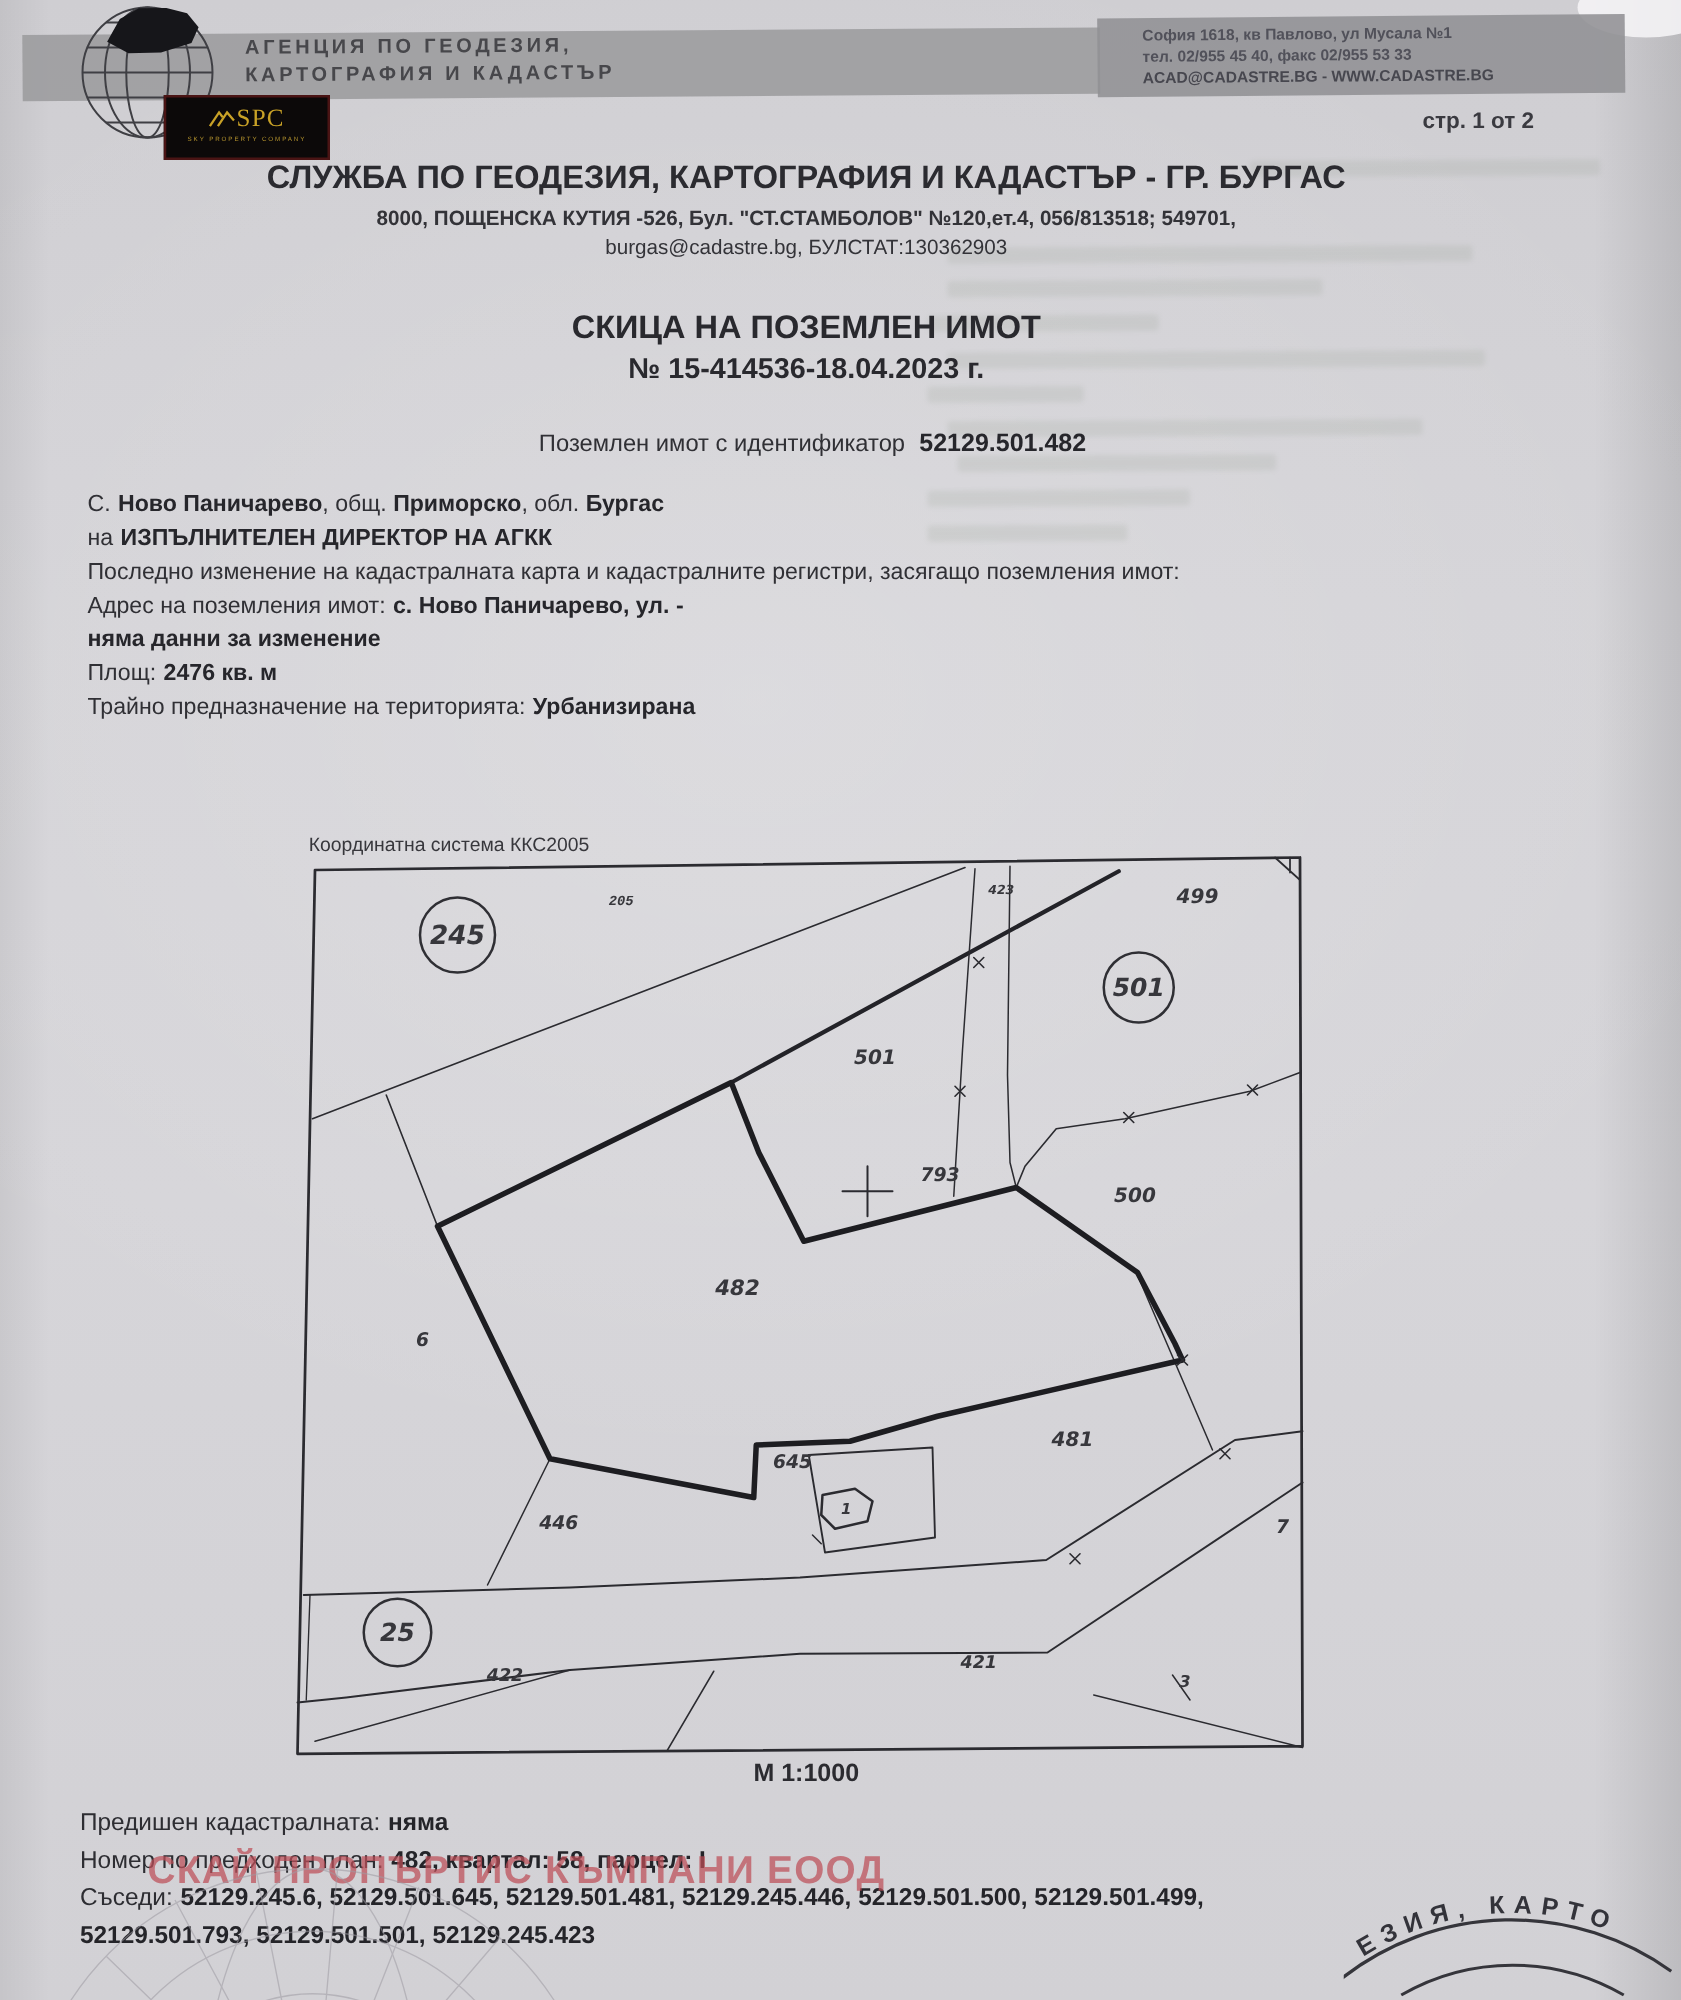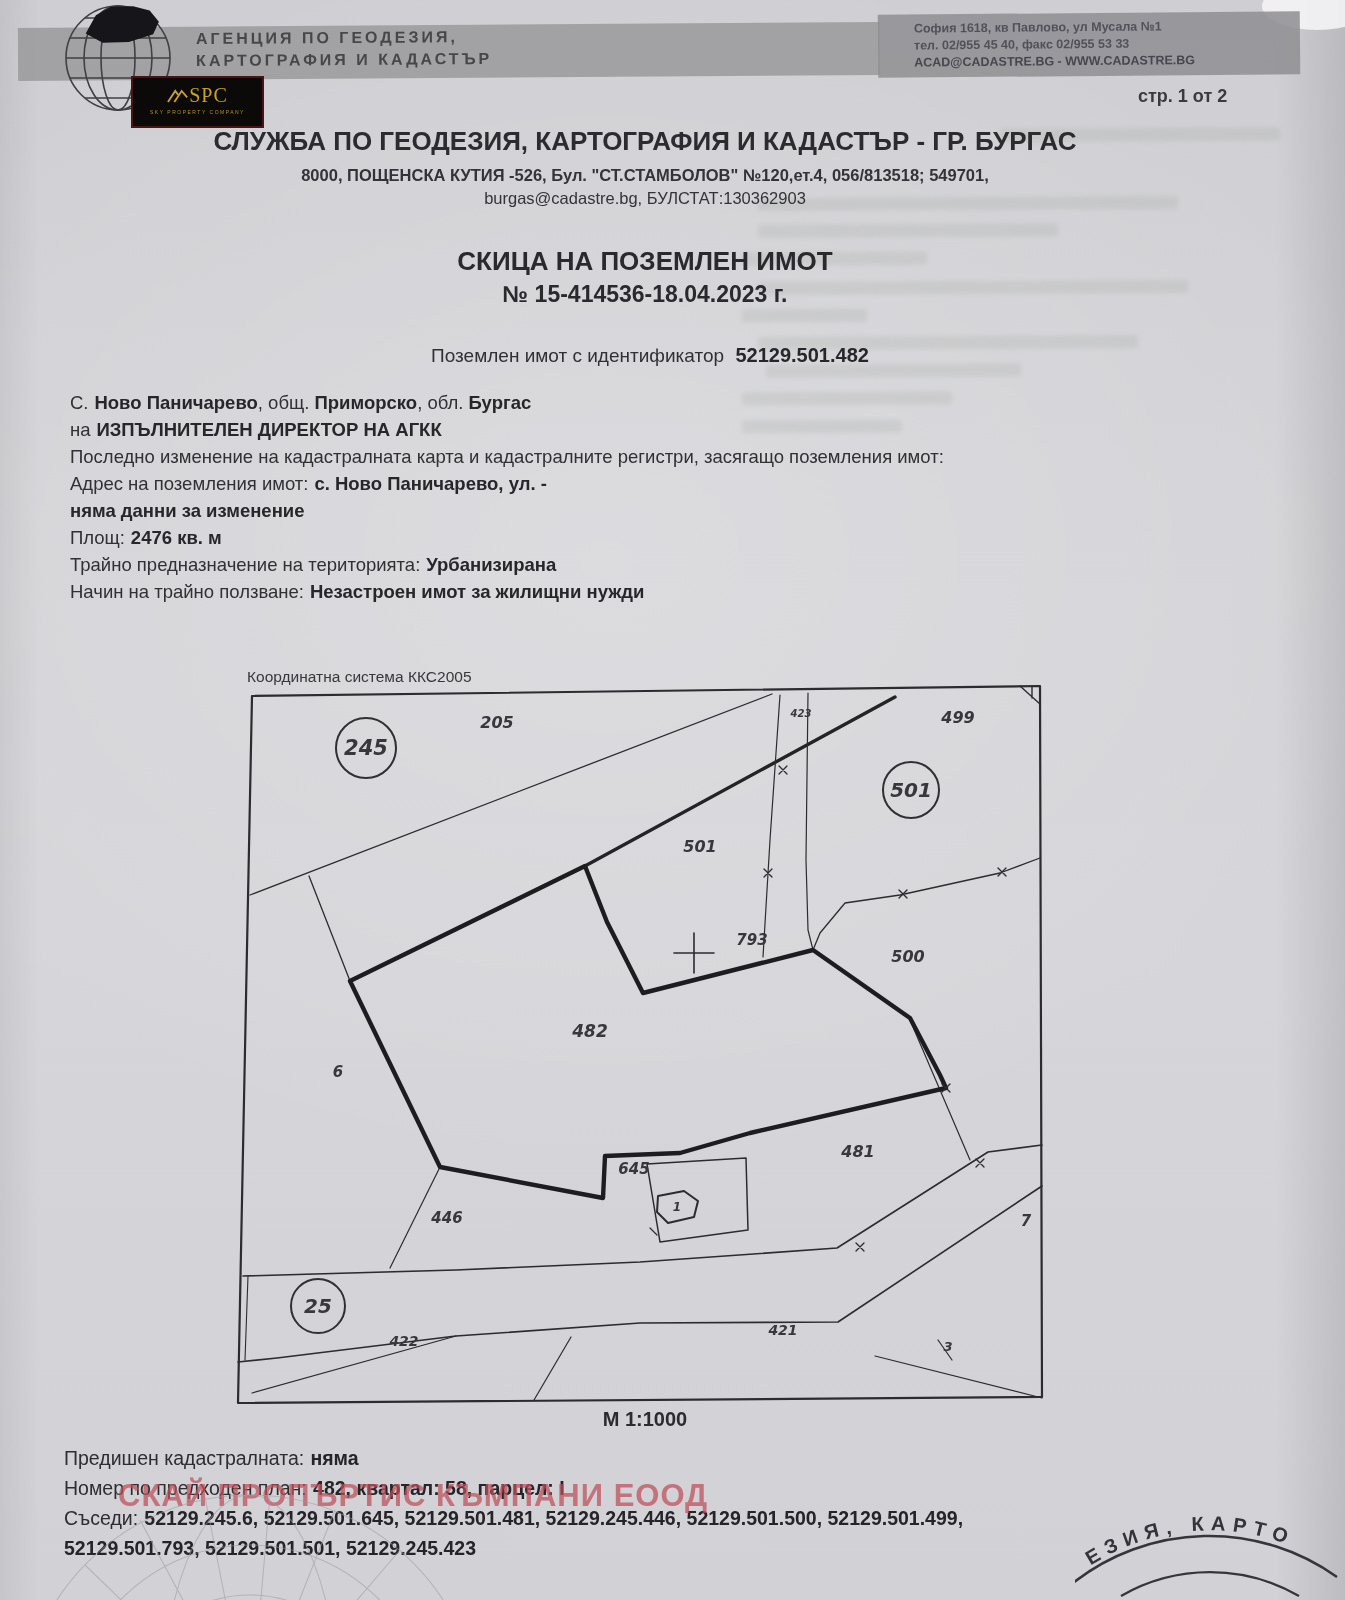--- a/index.html
+++ b/index.html
@@ -140,23 +140,20 @@
     <div>
       <span class="lbl">Адрес на поземления имот:</span><b>с. Ново Паничарево, ул. -</b>
     </div>
     <div><b>няма данни за изменение</b></div>
     <div>
       <span class="lbl">Площ:</span><b>2476 кв. м</b>
     </div>
     <div>
       <span class="lbl">Трайно предназначение на територията:</span><b>Урбанизирана</b>
     </div>
-    <div>
-      <span class="lbl">Начин на трайно ползване:</span><b>Незастроен имот за жилищни нужди</b>
-    </div>
   </div>
 
   <div class="abs coord-label">Координатна система ККС2005</div>
 
   <svg class="abs map-svg" viewBox="215 650 840 770">
     <g stroke="#2b2b30" fill="none" stroke-linejoin="round" stroke-linecap="round">
 
       <path d="M252,696 L1040,686 L1042,1397 L238,1403 Z" stroke-width="2.2"></path>
       <path d="M1020,686 L1040,704 M1032,686 L1032,698" stroke-width="1.4"></path>
 
@@ -190,21 +187,21 @@
         <path d="M976,1159 l8,8 M984,1159 l-8,8"></path>
         <path d="M856,1243 l8,8 M864,1243 l-8,8"></path>
         <path d="M942,1084 l8,8 M950,1084 l-8,8"></path>
       </g>
     </g>
   </svg>
   <div id="map-label-layer">
       <div class="map-label circled" style="left: 366px; top: 748px; font-size: 21px; width: 58px; height: 58px;">245</div>
       <div class="map-label circled" style="left: 911px; top: 790px; font-size: 20px; width: 54px; height: 54px;">501</div>
       <div class="map-label circled" style="left: 318px; top: 1306px; font-size: 20px; width: 52px; height: 52px;">25</div>
-      <div class="map-label" style="left: 497px; top: 722px; font-size: 16px;">205</div>
+      <div class="map-label" style="left: 497px; top: 722px; font-size: 11px; font-family: Liberation Mono, monospace;">205</div>
       <div class="map-label" style="left: 801px; top: 689px; font-size: 10px; margin-top: 24px;">423</div>
       <div class="map-label" style="left: 958px; top: 717px; font-size: 16px;">499</div>
       <div class="map-label" style="left: 700px; top: 846px; font-size: 16px;">501</div>
       <div class="map-label" style="left: 752px; top: 940px; font-size: 15px;">793</div>
       <div class="map-label" style="left: 908px; top: 956px; font-size: 16px;">500</div>
       <div class="map-label" style="left: 590px; top: 1031px; font-size: 17px;">482</div>
       <div class="map-label" style="left: 338px; top: 1072px; font-size: 15px;">6</div>
       <div class="map-label" style="left: 858px; top: 1151px; font-size: 16px;">481</div>
       <div class="map-label" style="left: 634px; top: 1169px; font-size: 15px;">645</div>
       <div class="map-label" style="left: 447px; top: 1218px; font-size: 15px;">446</div>

